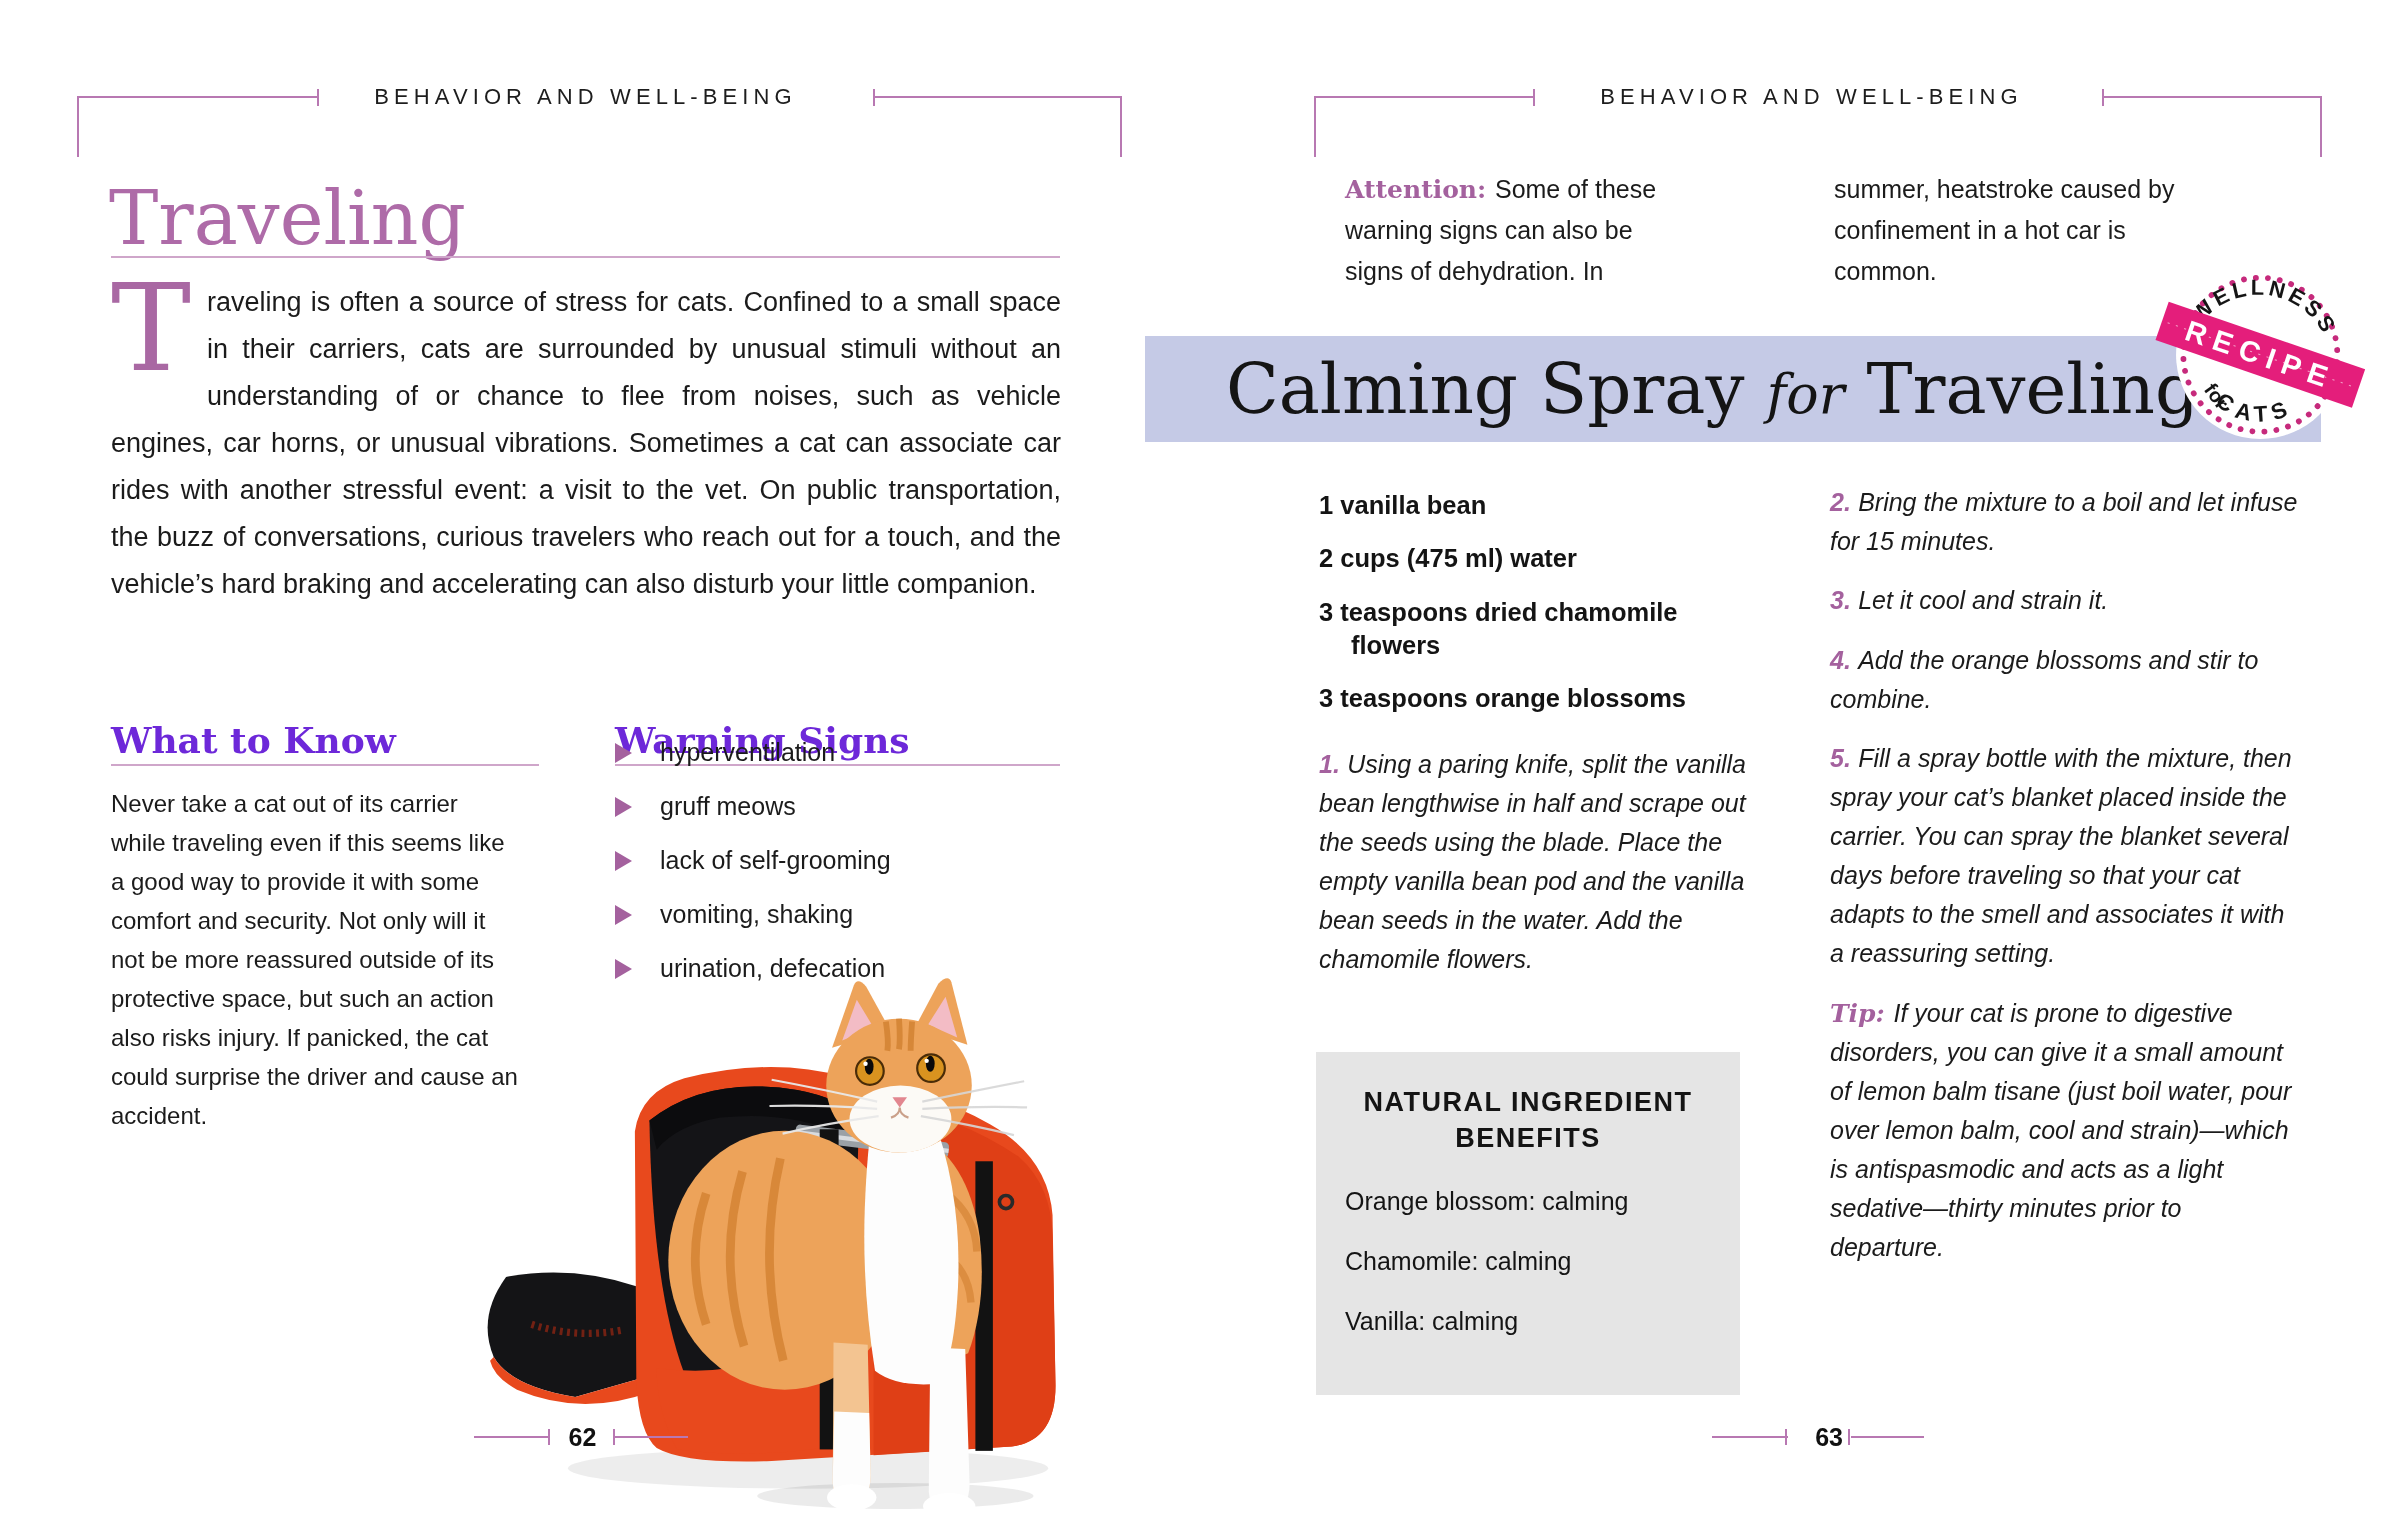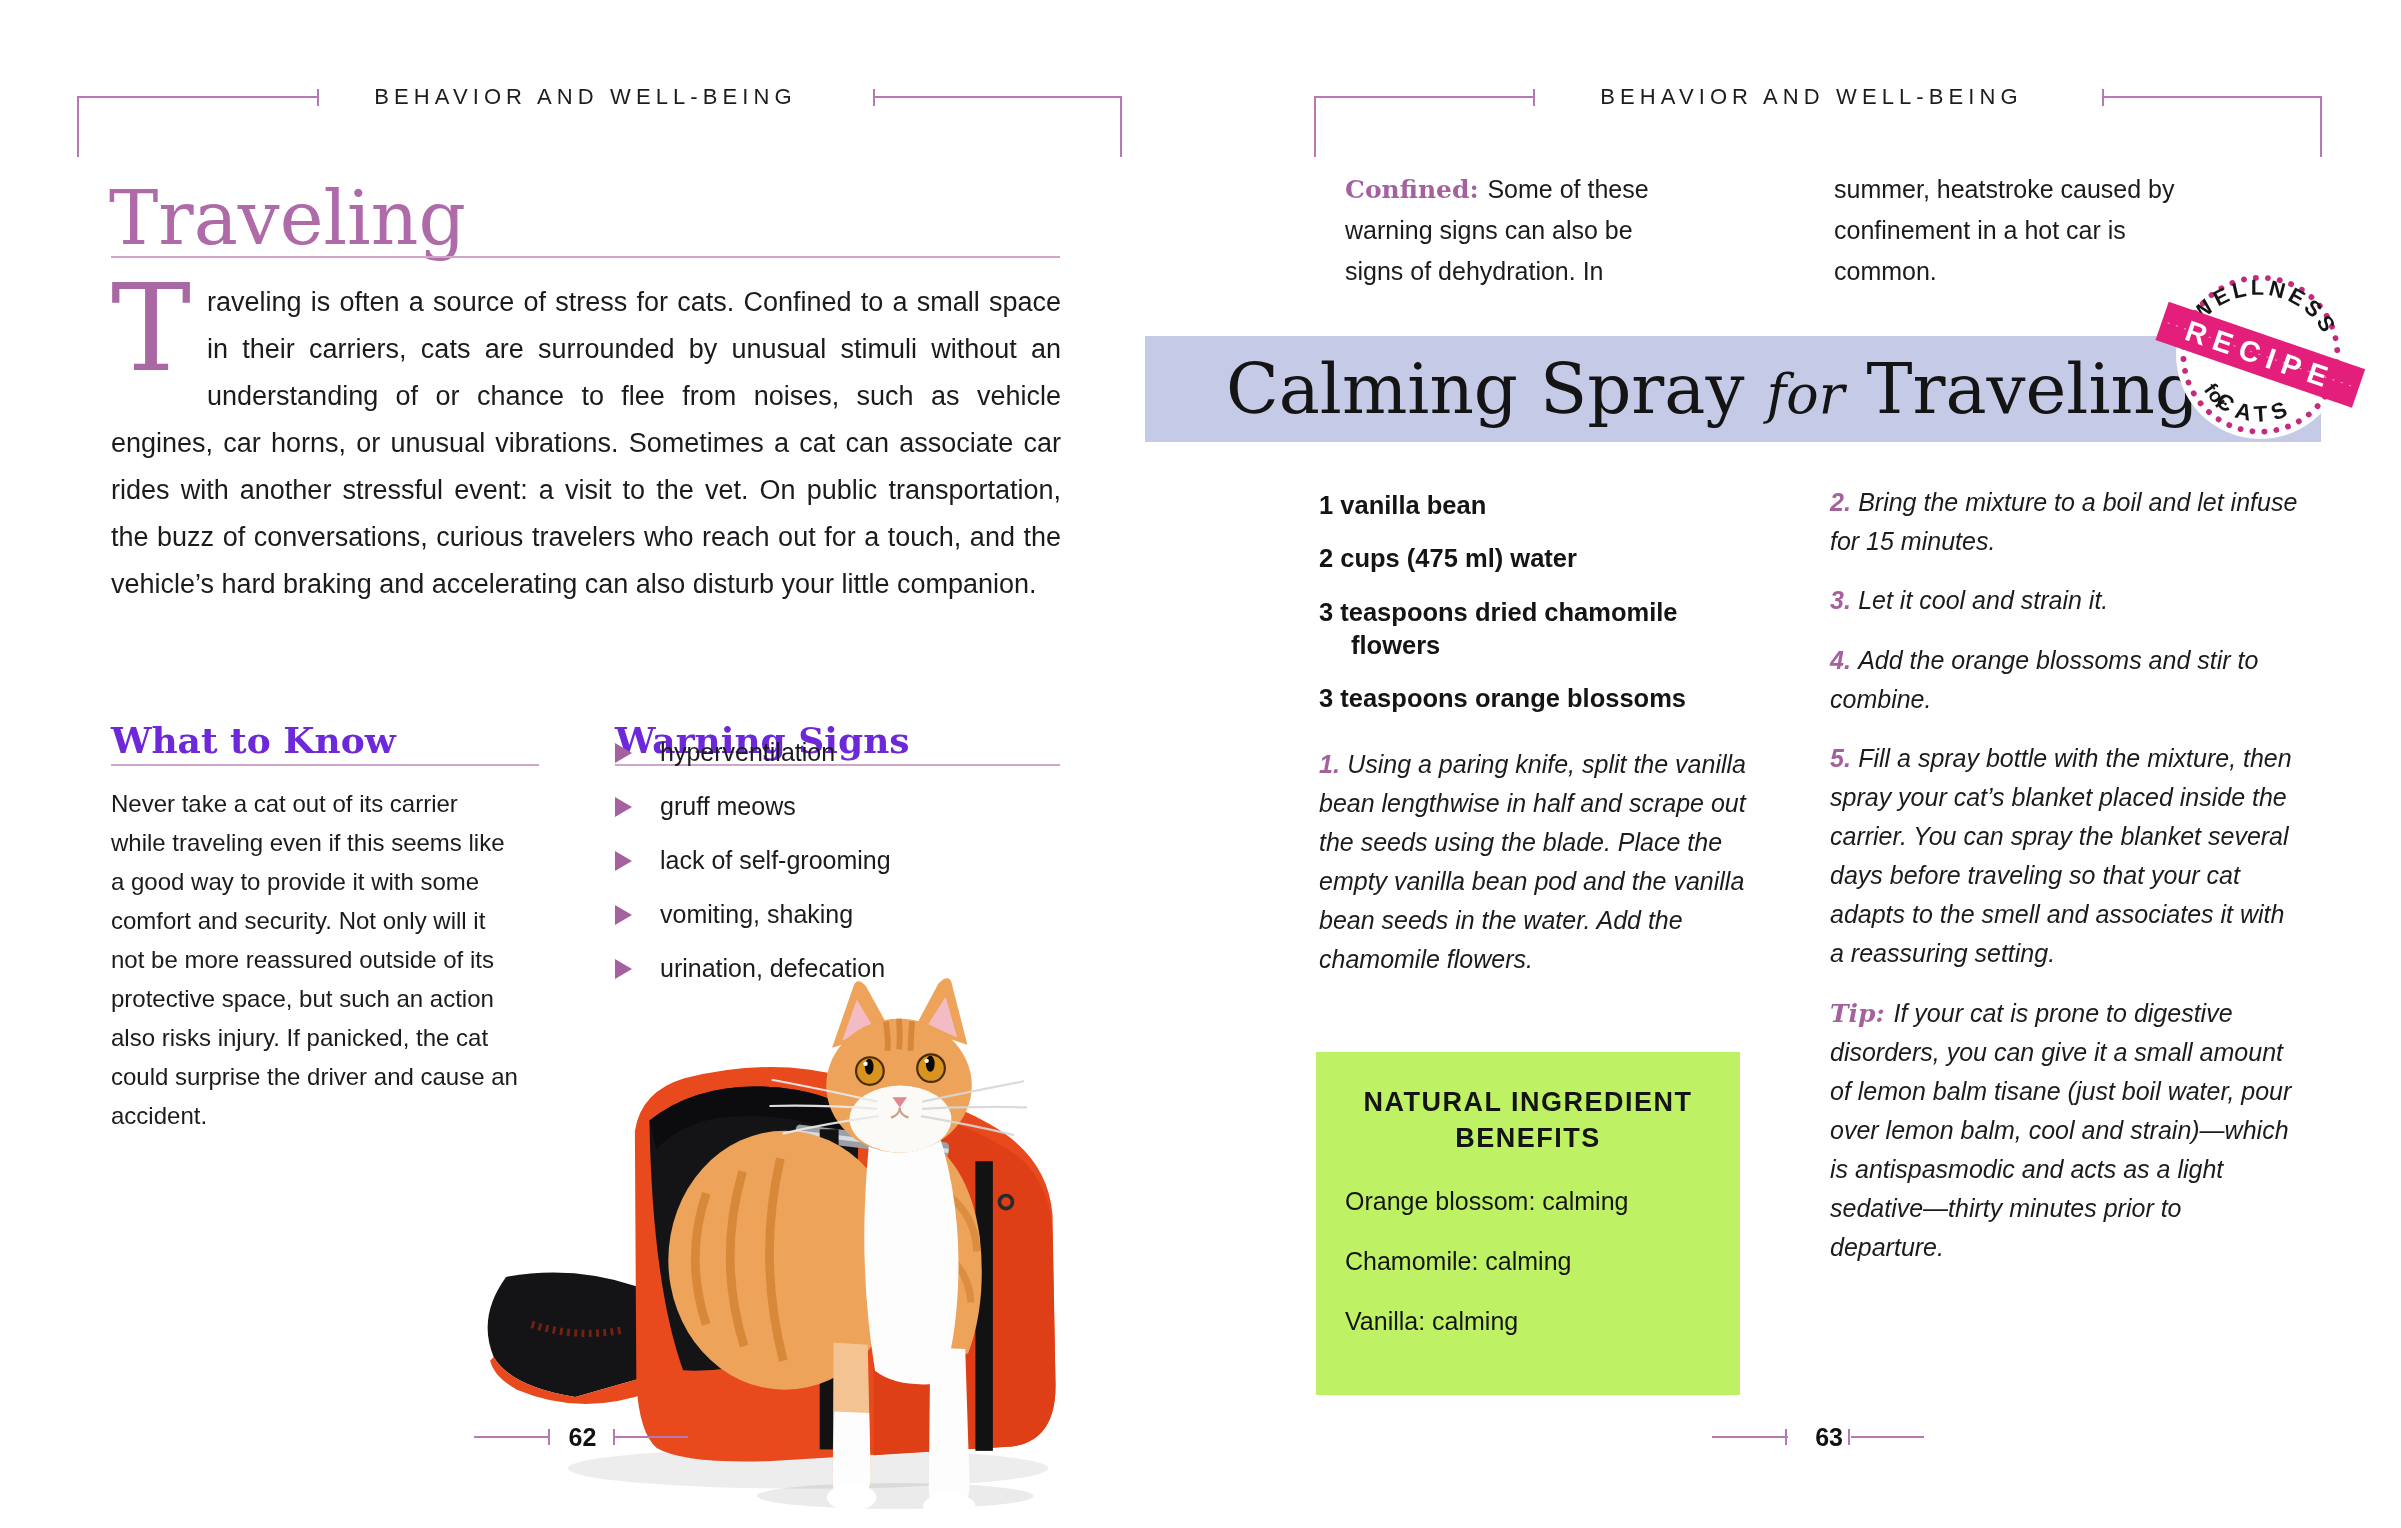--- a/index.html
+++ b/index.html
@@ -27,21 +27,21 @@
   .banner-title{position:absolute;left:1145px;top:336px;width:1135px;height:106px;line-height:106px;
                 text-align:center;font-family:"DejaVu Serif",serif;font-size:69px;color:#141414;
                 white-space:nowrap;}
   .banner-title .it{font-style:italic;font-size:0.78em;}
   .ing{position:absolute;left:1319px;top:489px;width:408px;}
   .ing-item{font-size:25.5px;font-weight:bold;line-height:33px;margin-bottom:20.4px;
             padding-left:32px;text-indent:-32px;color:#141414;}
   .steps-col{position:absolute;font-size:25px;line-height:39px;color:#1b1b1b;font-style:italic;}
   .step{margin-bottom:20.4px;}
   .stepnum{font-weight:bold;color:#a4619e;margin-right:7.3px;}
-  .benefits{position:absolute;left:1316px;top:1052px;width:424px;height:343px;background:#bef264;
+  .benefits{position:absolute;left:1316px;top:1052px;width:424px;height:343px;background:#e5e5e5;
             box-sizing:border-box;padding:32px 29px;}
   .benefits-title{font-size:27px;font-weight:bold;letter-spacing:1.5px;line-height:36px;
                   text-align:center;color:#141414;}
   .benefit-item{font-size:25px;font-weight:normal;color:#141414;margin-top:31px;}
   svg text{font-family:"Liberation Sans",sans-serif;}
 </style>
 </head>
 <body>
 
 <div class="spread">
@@ -170,21 +170,21 @@
     </g>
   </svg>
 
   <div class="pline" style="left:474px;top:1436px;width:76px;height:2.2px;"></div>
   <div class="pline" style="left:548px;top:1429px;width:2.2px;height:16px;"></div>
   <div class="footer-num" style="left:557px;top:1423px;">62</div>
   <div class="pline" style="left:613px;top:1429px;width:2.2px;height:16px;"></div>
   <div class="pline" style="left:615px;top:1436px;width:73px;height:2.2px;"></div>
 
   <div class="att" style="left:1345px;top:169px;width:329px;">
-    <span class="plabel">Confined:</span><span>Some of these warning signs can also be signs of dehydration. In</span>
+    <span class="plabel">Attention:</span><span>Some of these warning signs can also be signs of dehydration. In</span>
   </div>
   <div class="att" style="left:1834px;top:169px;width:371px;">
     <span>summer, heatstroke caused by confinement in a hot car is common.</span>
   </div>
 
   <div class="banner"></div>
   <div class="banner-title"><span>Calming Spray </span><span class="it">for</span><span> Traveling</span></div>
 
   <svg style="position:absolute;left:2155px;top:253px;" width="215" height="215" viewBox="0 0 296 296">
     <defs>

